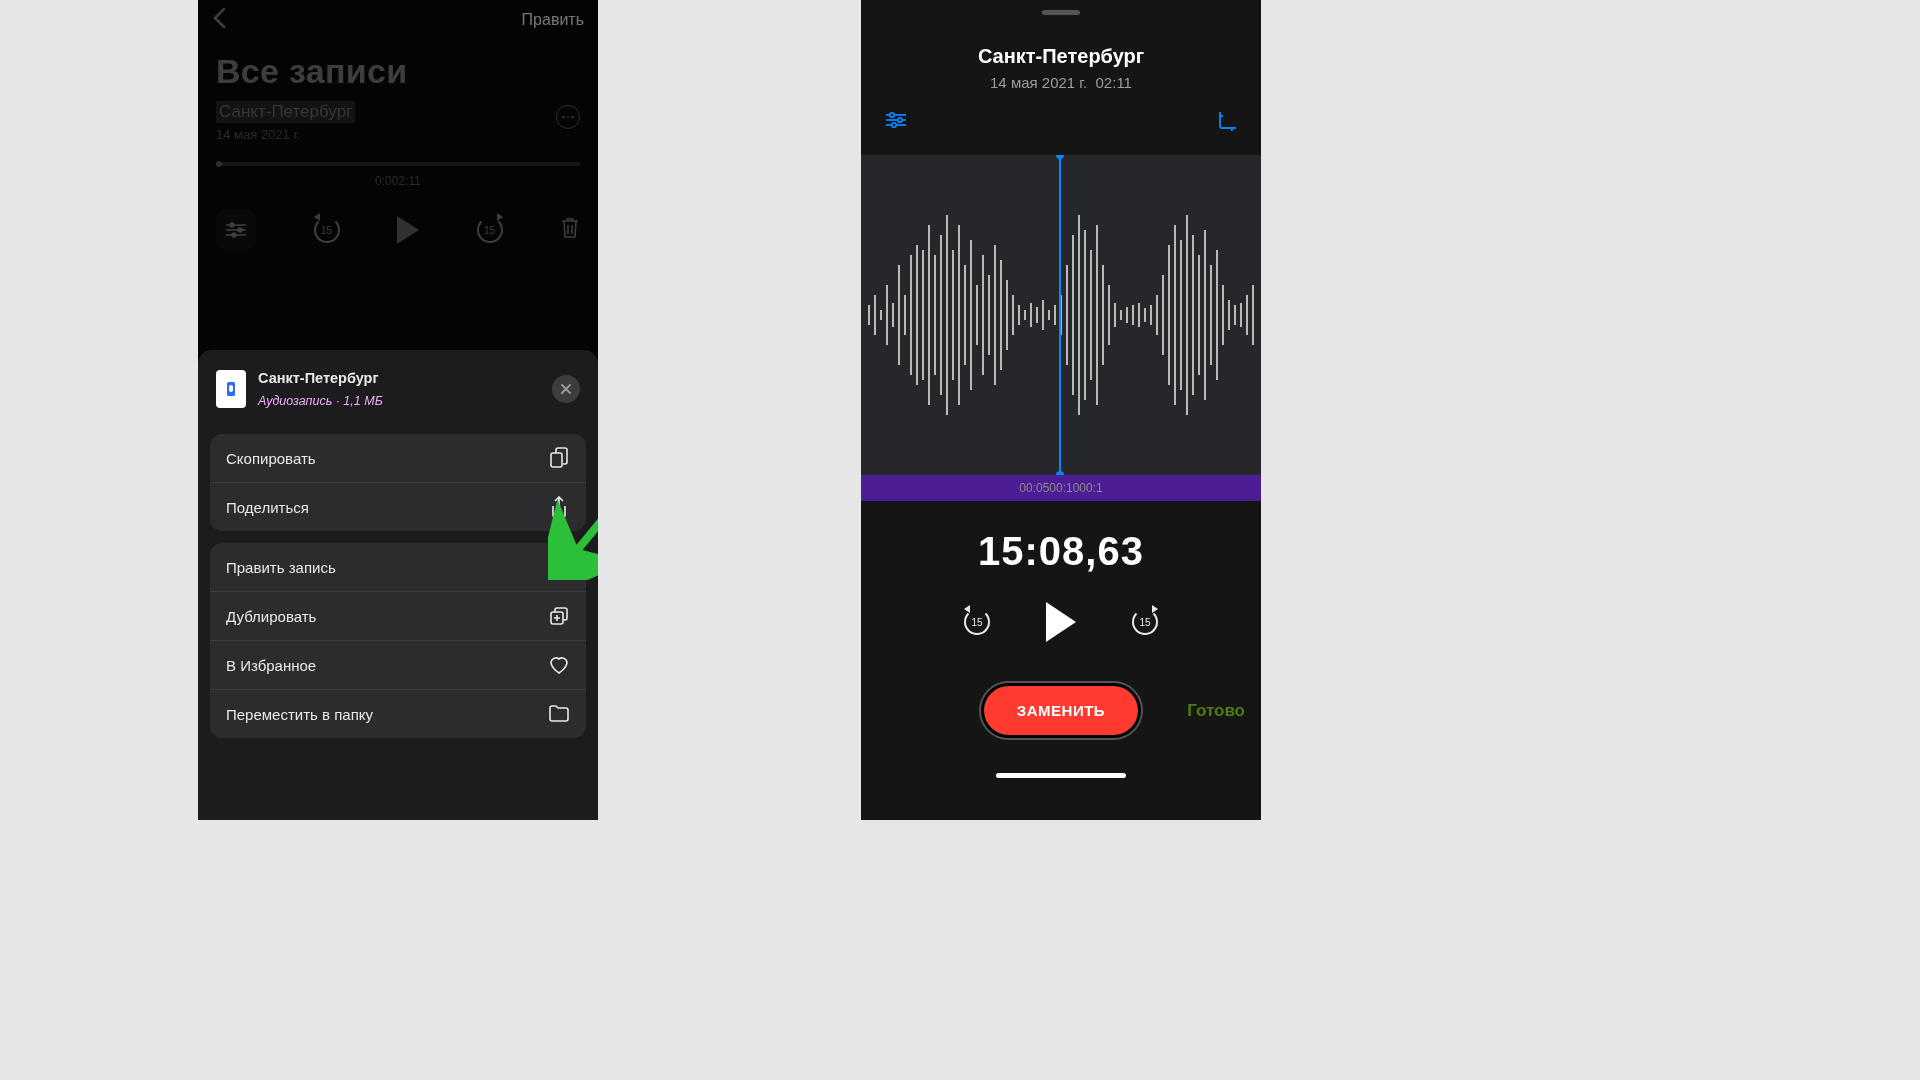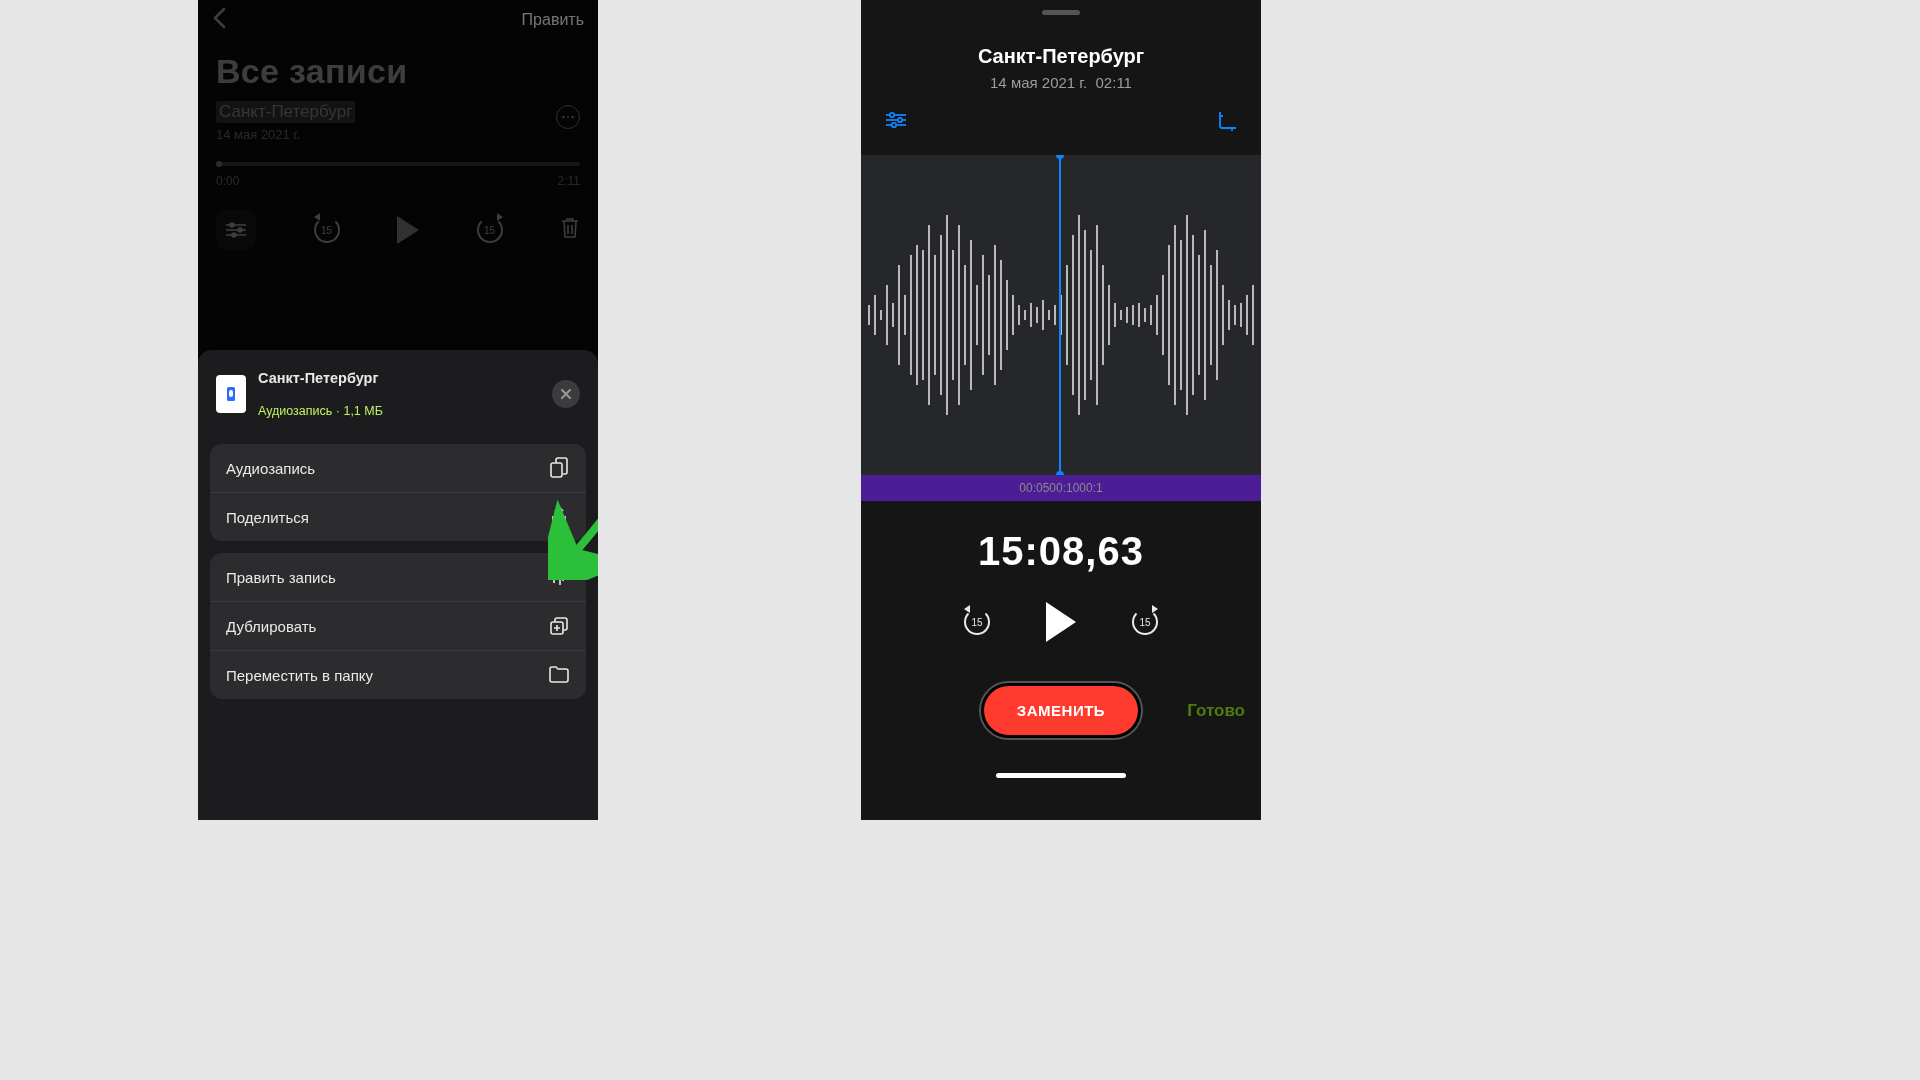--- a/index.html
+++ b/index.html
@@ -12,31 +12,31 @@
   .dim-overlay { position: absolute; inset: 0; background: rgba(0,0,0,0.55); pointer-events: none; }
   .pl-topbar { display: flex; align-items: center; justify-content: space-between; padding: 6px 14px; height: 40px; color: #8a8a8a; }
   .pl-title { font-size: 34px; font-weight: 700; color: #888; padding: 12px 18px 10px; letter-spacing: .3px; }
   .pl-item { padding: 0 18px 10px; position: relative; }
   .pl-item-title { color: #777; font-size: 17px; font-weight: 500; background: #2a2a2a; display: inline-block; padding: 1px 3px; border-radius: 2px; }
   .pl-item-date { color: #5a5a5a; font-size: 13px; margin-top: 4px; }
   .pl-more { position: absolute; right: 18px; top: 4px; width: 24px; height: 24px; border: 1.4px solid #666; border-radius: 50%; display: flex; align-items: center; justify-content: center; gap: 2px; }
   .pl-more span { width: 2.4px; height: 2.4px; background: #777; border-radius: 50%; }
   .pl-slider { margin: 10px 18px 4px; height: 4px; background: #333; border-radius: 3px; position: relative; }
   .pl-slider::before { content: ""; position: absolute; left: 0; width: 6px; height: 6px; border-radius: 50%; background: #666; top: -1px; }
-  .pl-times { display: flex; justify-content: space-between; padding: 4px 18px 0; color: #5c5c5c; font-size: 12px; }
+  .pl-times { display: flex; justify-content: center; padding: 4px 18px 0; color: #5c5c5c; font-size: 12px; }
   .pl-controls { display: flex; align-items: center; justify-content: space-between; padding: 22px 18px; color: #6e6e6e; }
   .pl-square { width: 40px; height: 40px; border-radius: 10px; background: rgba(255,255,255,.04); display: flex; align-items: center; justify-content: center; }
   .play-tri { width: 0; height: 0; border-left: 22px solid #6e6e6e; border-top: 14px solid transparent; border-bottom: 14px solid transparent; }
 
   .sheet { position: absolute; left: 0; right: 0; bottom: 0; top: 350px; background: #1c1c1e; border-top-left-radius: 14px; border-top-right-radius: 14px; padding: 12px; z-index: 2; overflow: hidden; }
   .sheet-header { display: flex; align-items: center; gap: 12px; background: transparent; padding: 8px 6px 14px; }
   .sheet-thumb { width: 30px; height: 38px; background: #fff; border-radius: 4px; display: flex; align-items: center; justify-content: center; }
   .sheet-thumb svg { width: 16px; height: 16px; }
   .sheet-ht { color: #e9e9e9; font-size: 14.5px; font-weight: 600; }
-  .sheet-hs { color: #bef264; font-size: 12.5px; margin-top: 18px; }
+  .sheet-hs { color: #f0abfc; font-size: 12.5px; margin-top: 8px; font-style: italic; }
   .sheet-close { margin-left: auto; width: 28px; height: 28px; border-radius: 50%; background: #3c3c3e; display: flex; align-items: center; justify-content: center; }
   .sheet-group { background: #2c2c2e; border-radius: 12px; margin-top: 12px; overflow: hidden; }
   .sheet-row { display: flex; align-items: center; justify-content: space-between; padding: 13px 16px; color: #e9e9e9; font-size: 15px; border-top: 0.7px solid #3b3b3d; }
   .sheet-row:first-child { border-top: none; }
   .sheet-icon { width: 22px; height: 22px; display: flex; align-items: center; justify-content: center; color: #e9e9e9; }
   .bw-row { display: flex; align-items: center; gap: 10px; }
 
   
   .arrow-wrap { position: absolute; left: 350px; top: 110px; width: 230px; height: 470px; z-index: 3; pointer-events: none; }
 
@@ -141,21 +141,21 @@
       </div>
       <div class="sheet-close">
         <svg width="12" height="12" viewBox="0 0 12 12">
             <path d="M2 2l8 8M10 2l-8 8" stroke="#9a9a9a" stroke-width="2" stroke-linecap="round"></path>
           </svg>
       </div>
     </div>
 
     <div class="sheet-group">
       <div class="sheet-row">
-        <span>Аудиозапись</span>
+        <span>Скопировать</span>
         <span class="sheet-icon">
             <svg width="20" height="22" viewBox="0 0 20 22" fill="none" stroke="currentColor" stroke-width="1.6">
               <rect x="2" y="6" width="11" height="14" rx="2"></rect>
               <path d="M7 6V3a2 2 0 0 1 2-2h7a2 2 0 0 1 2 2v12a2 2 0 0 1-2 2h-2"></path>
             </svg>
           </span>
       </div>
       <div class="sheet-row">
         <span>Поделиться</span>
         <span class="sheet-icon">
@@ -179,20 +179,28 @@
               <line x1="17" y1="7" x2="17" y2="11"></line>
             </svg>
           </span>
       </div>
       <div class="sheet-row">
         <span>Дублировать</span>
         <span class="sheet-icon">
             <svg width="20" height="20" viewBox="0 0 20 20" fill="none" stroke="currentColor" stroke-width="1.6">
               <rect x="2" y="6" width="12" height="12" rx="2"></rect>
               <path d="M6 6V4a2 2 0 0 1 2-2h8a2 2 0 0 1 2 2v8a2 2 0 0 1-2 2h-2M8 9v6M5 12h6"></path>
+            </svg>
+          </span>
+      </div>
+      <div class="sheet-row">
+        <span>В Избранное</span>
+        <span class="sheet-icon">
+            <svg width="22" height="20" viewBox="0 0 22 20" fill="none" stroke="currentColor" stroke-width="1.6">
+              <path d="M11 18s-8-5-8-11a5 5 0 0 1 8-3 5 5 0 0 1 8 3c0 6-8 11-8 11z"></path>
             </svg>
           </span>
       </div>
       <div class="sheet-row">
         <span>Переместить в папку</span>
         <span class="sheet-icon">
             <svg width="22" height="18" viewBox="0 0 22 18" fill="none" stroke="currentColor" stroke-width="1.6">
               <path d="M2 3a2 2 0 0 1 2-2h4l2 2h8a2 2 0 0 1 2 2v9a2 2 0 0 1-2 2H4a2 2 0 0 1-2-2V3z"></path>
             </svg>
           </span>

